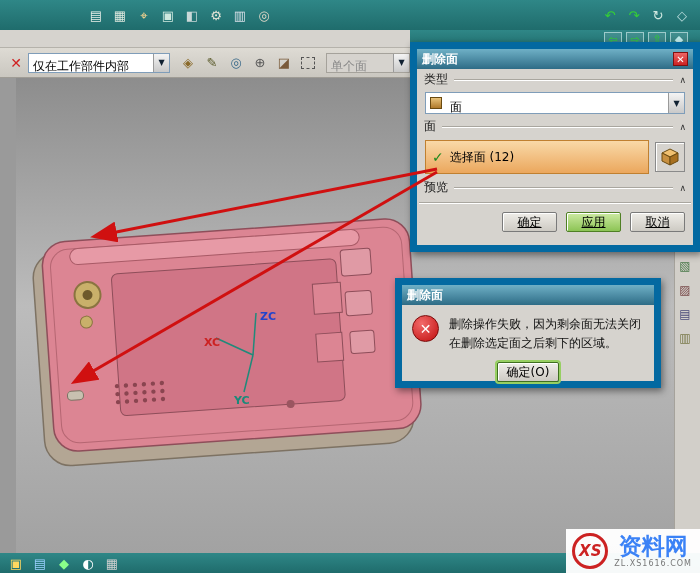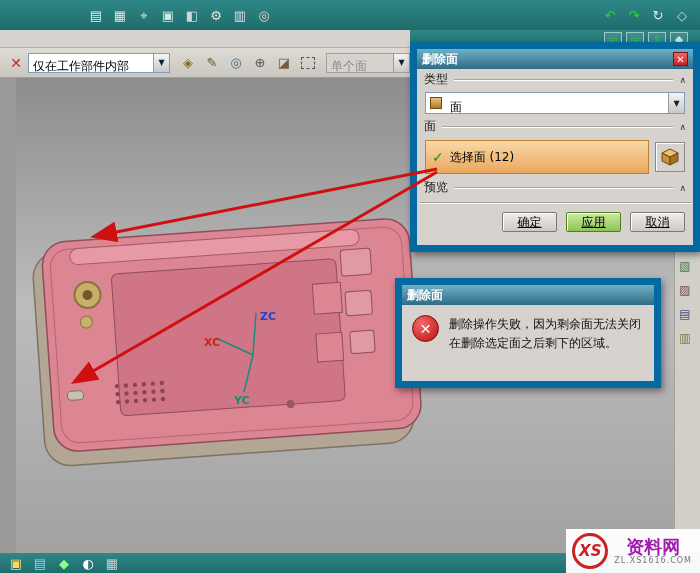--- a/index.html
+++ b/index.html
@@ -81,21 +81,21 @@
 
   
   #arrows { position:absolute; left:0; top:0; z-index:50; pointer-events:none; }
 
   
   #watermark { position:absolute; right:0; bottom:0; z-index:60; background:rgba(255,255,255,0.96);
     display:flex; align-items:center; padding:4px 8px 4px 6px; }
   .wm-circle { width:36px; height:36px; border:3px solid #cc2222; border-radius:50%;
     display:flex; align-items:center; justify-content:center; font-style:italic; font-weight:bold; font-size:15px; color:#cc2222; }
   .wm-txt { margin-left:6px; display:flex; flex-direction:column; align-items:center; }
-  .wm-site { color:#a21caf; font-weight:bold; font-size:18px; line-height:1.1; }
+  .wm-site { color:#3b82f6; font-weight:bold; font-size:23px; line-height:1.1; }
   .wm-url { font-size:8px; color:#777; letter-spacing:1px; }
 </style>
 </head>
 <body>
 
 <div id="app">
 
   <div id="top-bar1" class="bar">
     <div>
       
@@ -262,20 +262,23 @@
   </div>
 
   <div id="err-dlg" class="dlg">
     <div class="dlg-title">
       <span>删除面</span>
     </div>
     <div class="err-body">
       <div class="err-ico">✕</div>
       <div class="err-msg" style="width:200px;">删除操作失败，因为剩余面无法关闭在删除选定面之后剩下的区域。</div>
     </div>
+    <div class="err-btn-row">
+      <div class="btn ok-focus">确定(O)</div>
+    </div>
   </div>
 
   <div id="watermark">
     <div class="wm-circle">XS</div>
     <div class="wm-txt">
       <span class="wm-site">资料网</span>
       <span class="wm-url">ZL.XS1616.COM</span>
     </div>
   </div>
 

